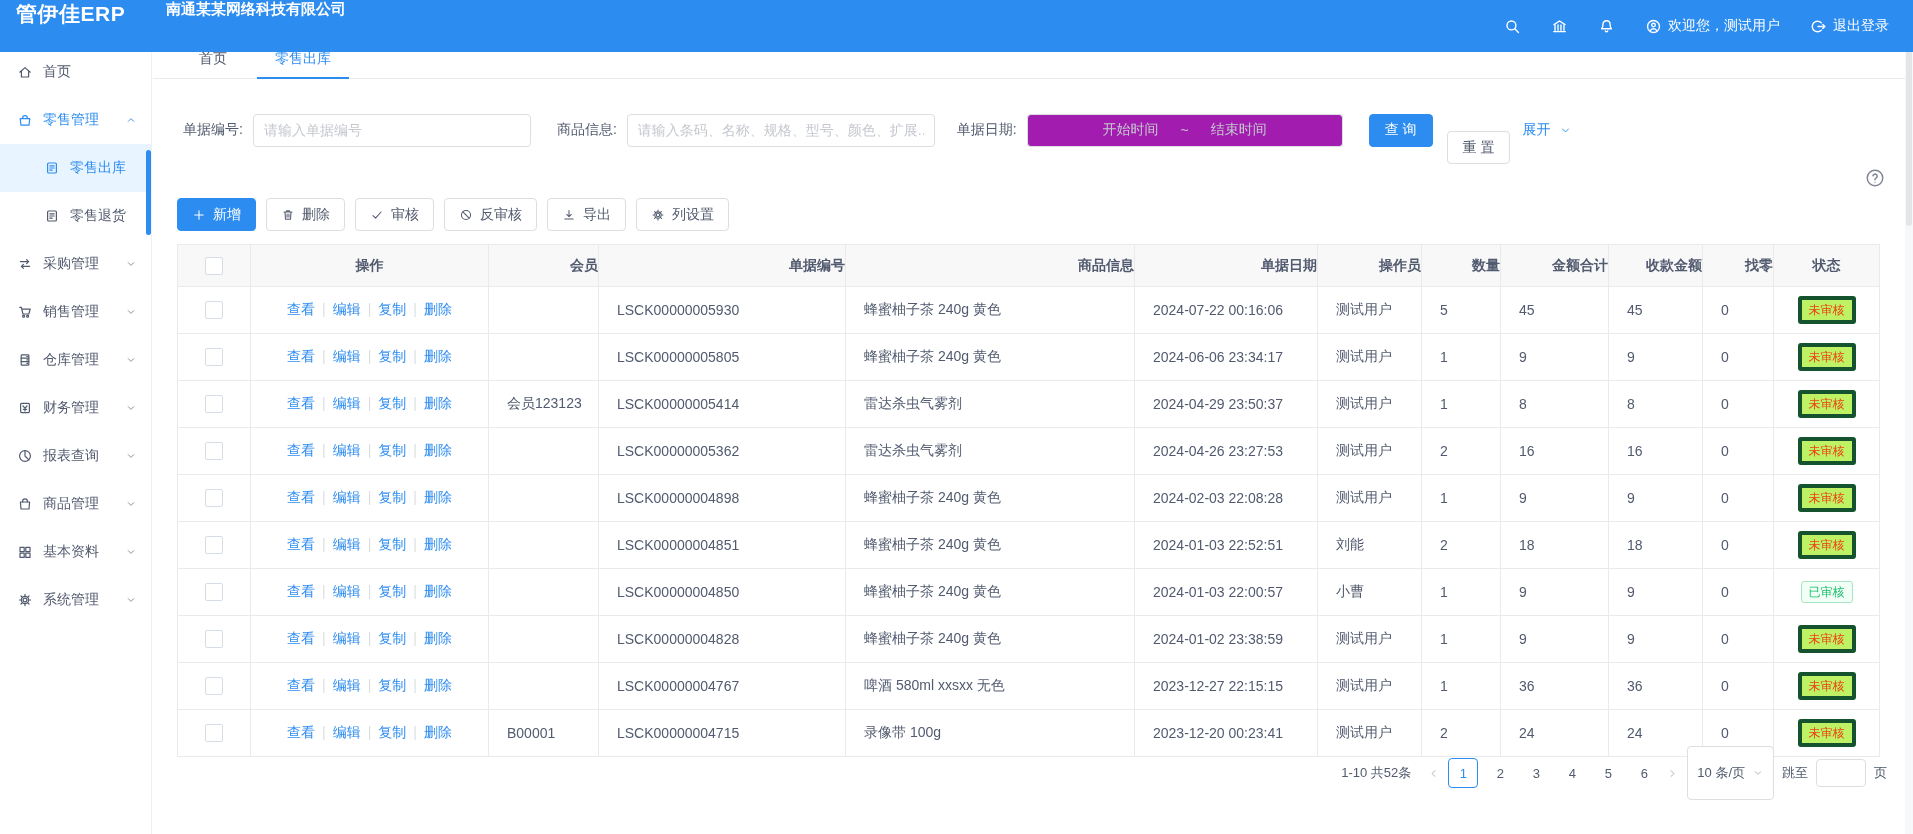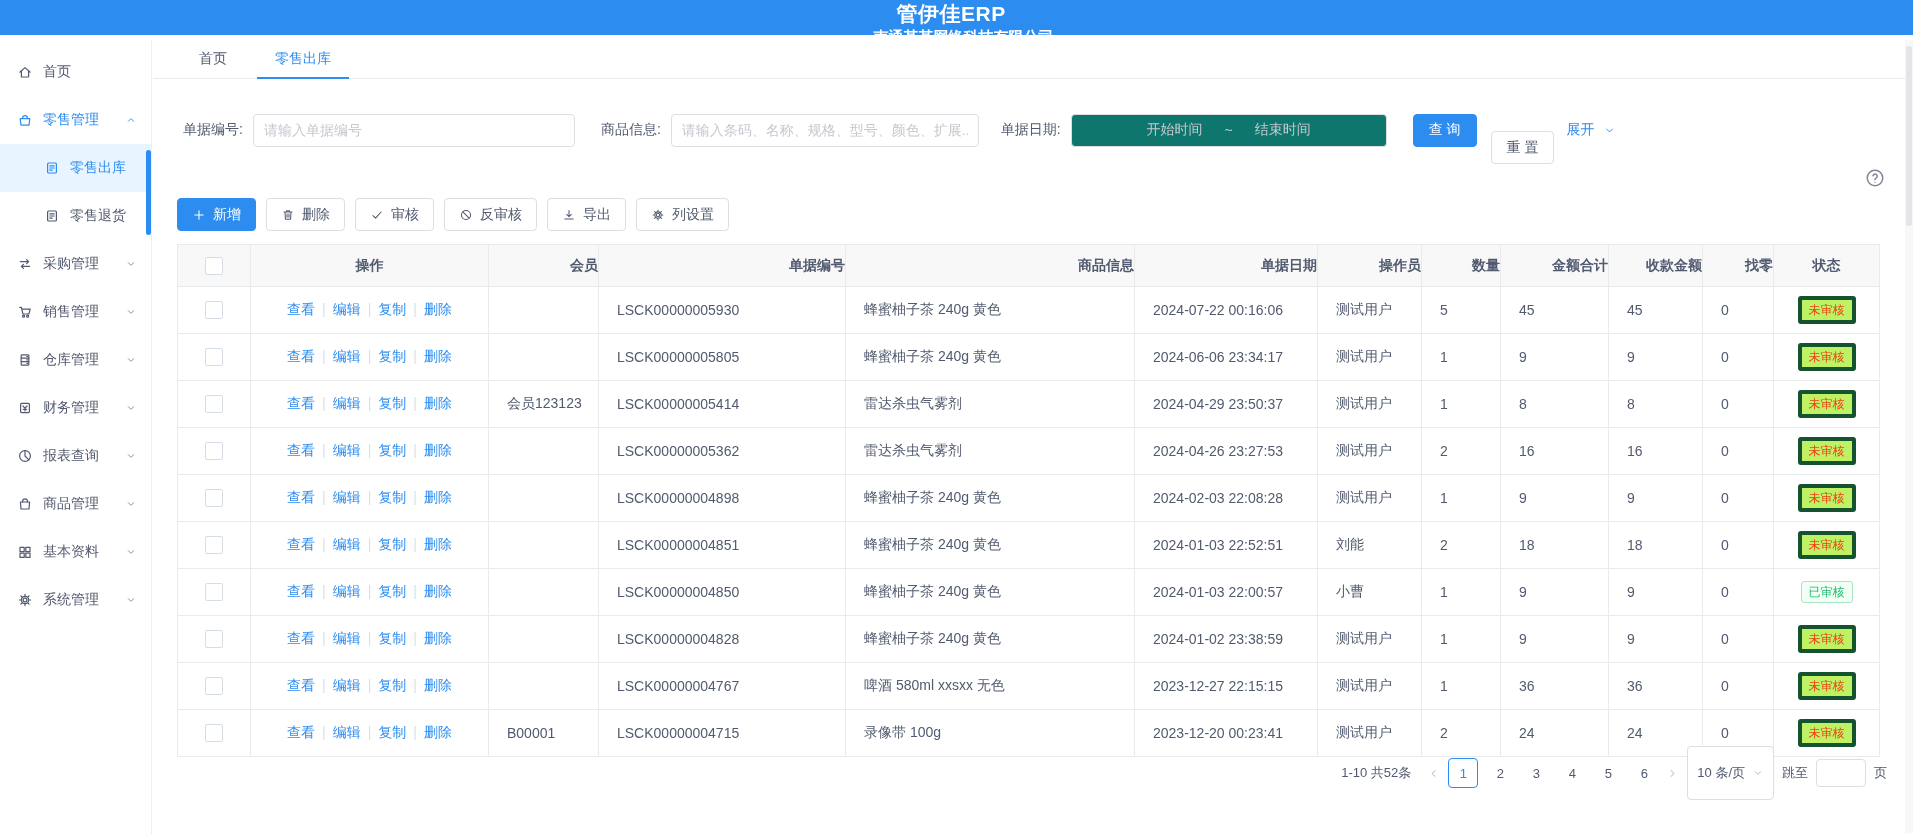--- a/index.html
+++ b/index.html
@@ -1,22 +1,22 @@
 <!DOCTYPE html>
 <html><head>
 <meta charset="utf-8">
 <style>
   html,body{margin:0;padding:0;background:#fff;}
   .app{position:relative;width:1913px;height:834px;background:#fff;overflow:hidden;
        font-family:"Liberation Sans","DejaVu Sans",sans-serif;color:#515a6e;}
   .icon svg{width:16px;height:16px;fill:none;stroke:currentColor;stroke-width:1.2;
             stroke-linecap:round;stroke-linejoin:round;display:block;}
   
-  .header{position:absolute;left:0;top:0;right:0;height:35px;background:#2d8cf0;
-          display:flex;align-items:center;color:#fff;z-index:5;flex-direction:column;}
+  .header{position:absolute;left:0;top:0;right:0;height:52px;background:#2d8cf0;
+          display:flex;color:#fff;z-index:5;}
   .logo{width:152px;box-sizing:border-box;padding-left:16px;font-size:21px;font-weight:700;letter-spacing:.5px;}
   .company{font-size:15px;font-weight:700;margin-left:14px;}
   .hright{margin-left:auto;display:flex;align-items:center;gap:30px;padding-right:24px;font-size:14px;}
   .hbtn{display:flex;align-items:center;gap:6px;cursor:pointer;}
   .hbtn .icon svg{width:17px;height:17px;stroke-width:1.3;}
   
   .sidebar{position:absolute;left:0;top:40px;bottom:0;width:152px;background:#fff;
            border-right:1px solid #eef0f3;box-sizing:border-box;padding-top:8px;font-size:14px;}
   .menu-item{height:48px;display:flex;align-items:center;padding:0 14px 0 17px;cursor:pointer;color:#515a6e;}
   .menu-item .label{margin-left:10px;flex:1;}
@@ -33,25 +33,25 @@
   .tabs{height:38px;border-bottom:1px solid #e8eaec;display:flex;align-items:stretch;padding-left:28px;}
   .tab{display:flex;align-items:center;padding:0 18px;margin-right:12px;font-size:14px;cursor:pointer;position:relative;color:#515a6e;}
   .tab.active{color:#2d8cf0;}
   .tab.active::after{content:"";position:absolute;left:0;right:0;bottom:-1px;height:2px;background:#2d8cf0;}
   
   .filter{display:flex;align-items:center;margin:17px 0 0 30px;font-size:14px;}
   .flabel{margin-right:10px;white-space:nowrap;}
   .tinput{height:33px;border:1px solid #dcdee2;border-radius:4px;padding:0 10px;font-size:14px;
           color:#515a6e;box-sizing:border-box;outline:none;font-family:inherit;}
   .tinput::placeholder{color:#c5c8ce;}
-  .w-bill{width:322px;}
+  .w-bill{width:278px;}
   .w-prod{width:308px;}
   .ml26{margin-left:26px;} .ml22{margin-left:22px;} .ml14{margin-left:14px;margin-top:35px;} .ml12{margin-left:12px;}
   .drange{width:316px;height:33px;border:1px solid #dcdee2;border-radius:4px;box-sizing:border-box;
-          display:flex;align-items:center;justify-content:center;gap:22px;color:#c5c8ce;cursor:text;background:#0f766e;}
+          display:flex;align-items:center;justify-content:center;gap:22px;color:#c5c8ce;cursor:text;background:#a21caf;}
   .btn{height:33px;border-radius:4px;font-size:14px;padding:0 15px;border:1px solid #dcdee2;
        background:#fff;color:#515a6e;cursor:pointer;font-family:inherit;white-space:nowrap;}
   .btn.primary{background:#2d8cf0;border-color:#2d8cf0;color:#fff;}
   .expand{display:flex;align-items:center;gap:9px;color:#2d8cf0;font-size:14px;cursor:pointer;text-decoration:none;}
   .expand .icon svg{width:13px;height:13px;}
   
   .toolbar{display:flex;align-items:center;margin:34px 0 0 24px;gap:10px;}
   .tbtn{display:flex;align-items:center;gap:7px;height:33px;padding:0 14px;border:1px solid #dcdee2;
         border-radius:4px;background:#fff;font-size:14px;color:#515a6e;cursor:pointer;font-family:inherit;}
   .tbtn.primary{background:#2d8cf0;border-color:#2d8cf0;color:#fff;}

